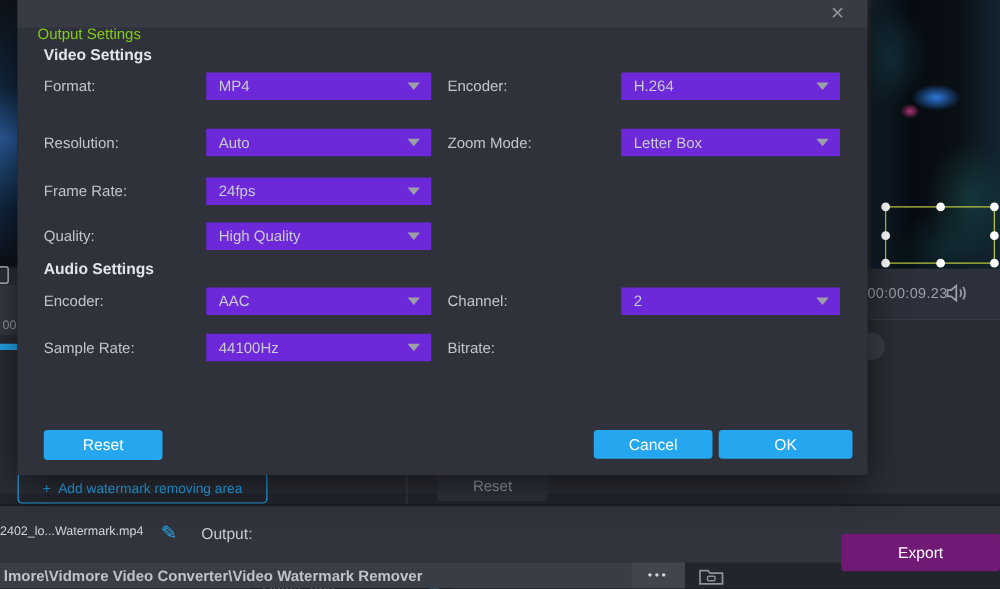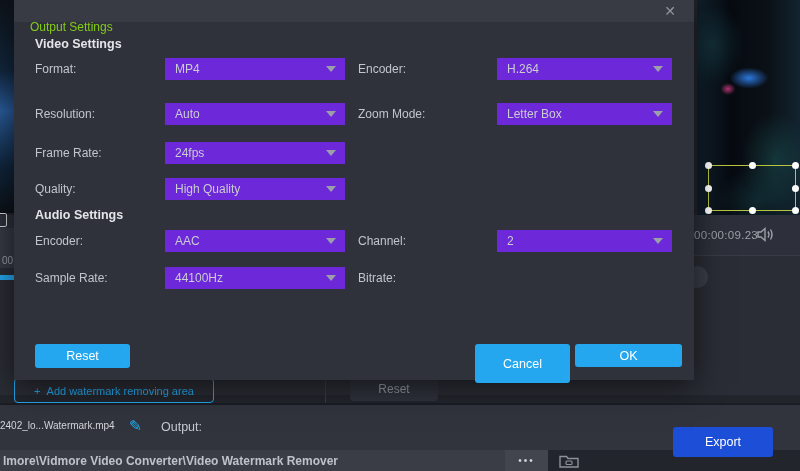--- a/index.html
+++ b/index.html
@@ -54,21 +54,21 @@
   .output-field { left:200px; top:412px; width:162px; height:23px; background:#000000;
     border-radius:3px; display:flex; align-items:center; padding:0 8px 0 10px;margin-top:44px; }
   .output-value { color:#d0d2d6; flex:1; }
   .gear-icon { color:#24a7ee; font-size:15px; line-height:15px; font-family:"DejaVu Sans", sans-serif; }
 
   .path-bar { left:0; top:450px; width:505px; height:21px; background:#3a3d46; display:flex; align-items:center; }
   .path-text { padding-left:3px; color:#bfc2c8; white-space:nowrap; overflow:hidden;font-weight:bold; }
   .more-btn { left:505px; top:450px; width:43px; height:21px; background:#42454e;
     color:#d3d5d9; display:flex; align-items:center; justify-content:center; letter-spacing:2px; font-size:10px; }
   .folder-btn { left:557px; top:451px; width:24px; height:19px; display:flex; align-items:center; justify-content:center; }
-  .export-btn { left:673px; top:427px; width:100px; height:30px; background:#1d4ed8; border:0;
+  .export-btn { left:673px; top:427px; width:127px; height:30px; background:#701a75; border:0;
     border-radius:3px; color:#fff; font-size:12.5px; display:flex; align-items:center; justify-content:center;
     font-family:"Liberation Sans", sans-serif; z-index:5; }
 
   
   .dialog { left:14px; top:0; width:680px; height:380px; background:#2f323b;
     box-shadow:0 6px 30px rgba(0,0,0,.6); z-index:10; }
   .dlg-header { position:absolute; left:0; top:0; width:100%; height:22px; background:#383b44; }
   .dlg-title { position:absolute; left:16px; top:0; line-height:22px; color:#84cc16;margin-top:16px; }
   .dlg-close { position:absolute; right:14px; top:1px; width:20px; height:20px; color:#90949c;
     font-size:14px; line-height:20px; text-align:center; cursor:pointer; font-family:"DejaVu Sans", sans-serif; }
@@ -209,17 +209,17 @@
     </div>
 
     <span class="lbl c1l r6">Sample Rate:</span>
     <div class="dd c1d r6">
       <span>44100Hz</span>
       <span class="caret"></span>
     </div>
     <span class="lbl c2l r6">Bitrate:</span>
 
     <button class="btn-primary" style="left:21px; top:344px; width:95px;">Reset</button>
-    <button class="btn-primary" style="left:461px; top:344px; width:95px; height:39px;">Cancel</button>
+    <button class="btn-primary" style="left:461px; top:344px; width:95px; height:23px;">Cancel</button>
     <button class="btn-primary" style="left:561px; top:344px; width:107px; height:23px;">OK</button>
   </div>
 
 </div>
 
 </body></html>

